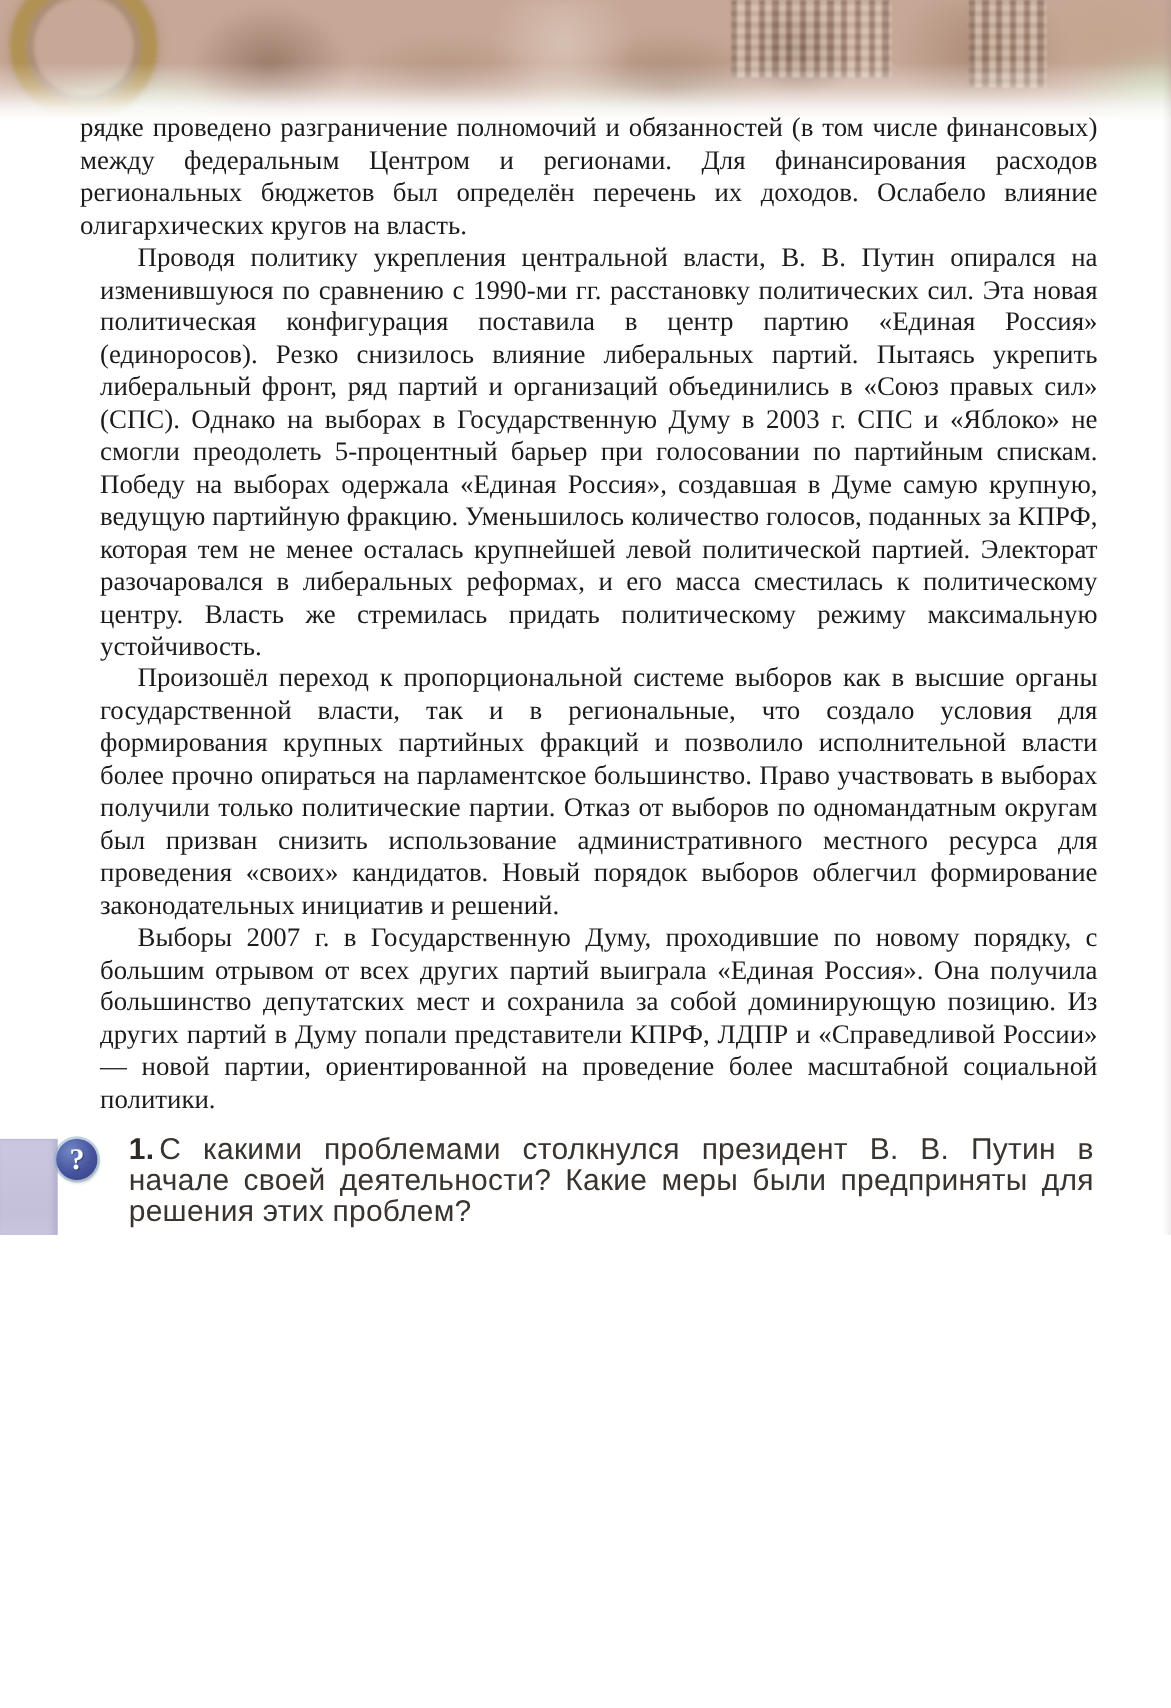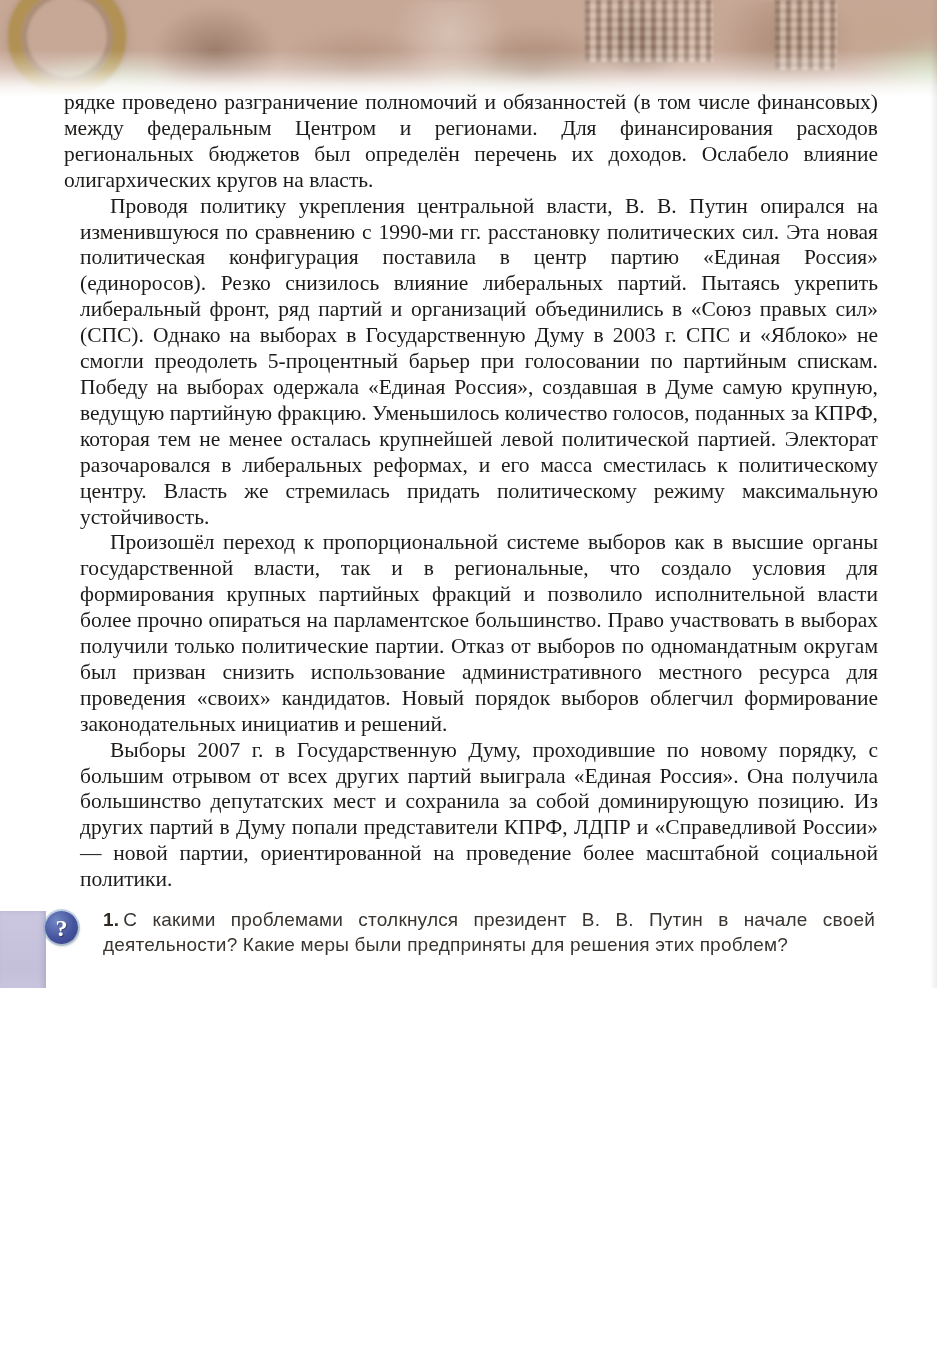--- a/index.html
+++ b/index.html
@@ -88,21 +88,21 @@
     background:radial-gradient(circle at 60% 25%, #8fae4e 0%, #2f8f3c 45%, #236c2d 100%);
     box-shadow:0 0 0 2px rgba(170,200,140,.6), 1px 2px 3px rgba(0,0,0,.25);
   }
   .q-glyph {
     color:#ffffff; font-weight:bold; font-size:24px; line-height:1;
     font-family:"Liberation Serif", serif;
     text-shadow:1px 1px 1px rgba(0,0,0,.35);
   }
   .q-list {
     margin-left:103px; margin-right:62px;
-    font-size:19px; line-height:25px; color:#39342f;
+    font-size:24px; line-height:25px; color:#39342f;
     text-align:justify; letter-spacing:.2px;
   }
   .q-item .q-num { font-weight:bold; margin-right:4px; color:#2f2a26; }
   .q-item-gap { margin-top:13px; }
 
   
   .page-badge {
     position:absolute; left:788px; top:1294px; width:149px; height:33px;
     background:linear-gradient(to bottom, #8a5246 0%, #7a453c 45%, #64352e 100%);
     border-radius:16px 0 0 16px;

